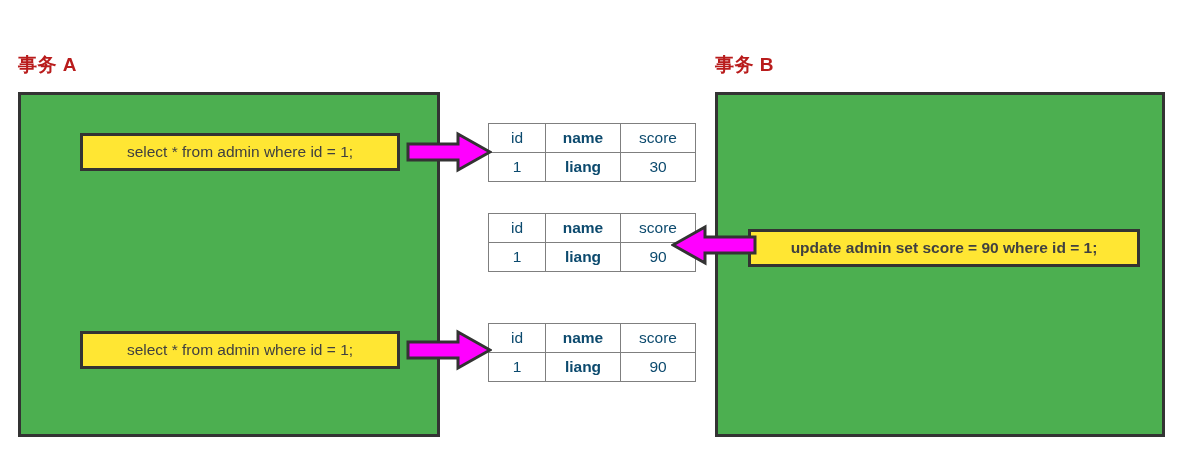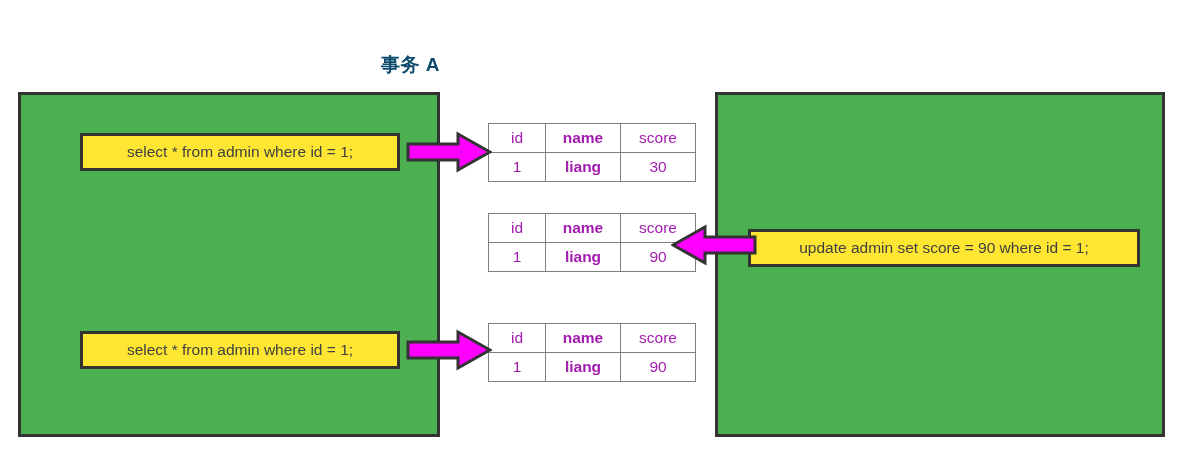--- a/index.html
+++ b/index.html
@@ -16,26 +16,26 @@
   }
   #canvas {
     position: absolute;
     left: 0; top: 0;
     width: 1188px;
     height: 455px;
   }
 
   .panel-title {
     position: absolute;
-    color: #0c4a6e;
+    color: #b91c1c;
     font-weight: bold;
     font-size: 19px;
     letter-spacing: 0.5px;
     white-space: nowrap;
-    text-align: right;
+    text-align: left;
   }
   #title-a { left: 18px; top: 52px; width: 422px; }
   #title-b { left: 715px; top: 52px; width: 450px; }
 
   .tx-panel {
     position: absolute;
     background: #4caf50;
     border: 3px solid #333333;
     box-sizing: border-box;
   }
@@ -49,28 +49,28 @@
     box-sizing: border-box;
     display: flex;
     align-items: center;
     justify-content: center;
     color: #404040;
     font-size: 15.5px;
     white-space: nowrap;
   }
   #sql-select-1 { left: 80px;  top: 133px; width: 320px; height: 38px; }
   #sql-select-2 { left: 80px;  top: 331px; width: 320px; height: 38px; }
-  #sql-update-1 { left: 748px; top: 229px; width: 392px; height: 38px; }
+  #sql-update-1 { left: 748px; top: 229px; width: 392px; height: 38px; font-weight: bold; }
 
   .result-table {
     position: absolute;
     border-collapse: collapse;
     background: #ffffff;
     font-size: 15.5px;
-    color: #a21caf;
+    color: #0c4a6e;
   }
   .result-table td {
     border: 1px solid #7f7f7f;
     text-align: center;
     height: 28px;
     padding: 0 6px;
     font-weight: normal;
   }
   .result-table .col-id    { width: 44px; }
   .result-table .col-name  { width: 62px; font-weight: bold; }
@@ -87,20 +87,21 @@
   #arrow-2 { left: 671px; top: 224px; width: 86px; height: 42px; }
   #arrow-3 { left: 406px; top: 329px; width: 86px; height: 42px; }
 </style>
 </head>
 <body>
 
 <div id="canvas">
 
   <div class="panel-title" id="title-a">事务 A</div>
 
+  <div class="panel-title" id="title-b">事务 B</div>
 
   <div class="tx-panel" id="panel-a"></div>
   <div class="tx-panel" id="panel-b"></div>
 
   <div class="sql-box" id="sql-select-1">select * from admin where id = 1;</div>
 
   <div class="sql-box" id="sql-select-2">select * from admin where id = 1;</div>
 
   <div class="sql-box" id="sql-update-1">update admin set score = 90 where id = 1;</div>
 

